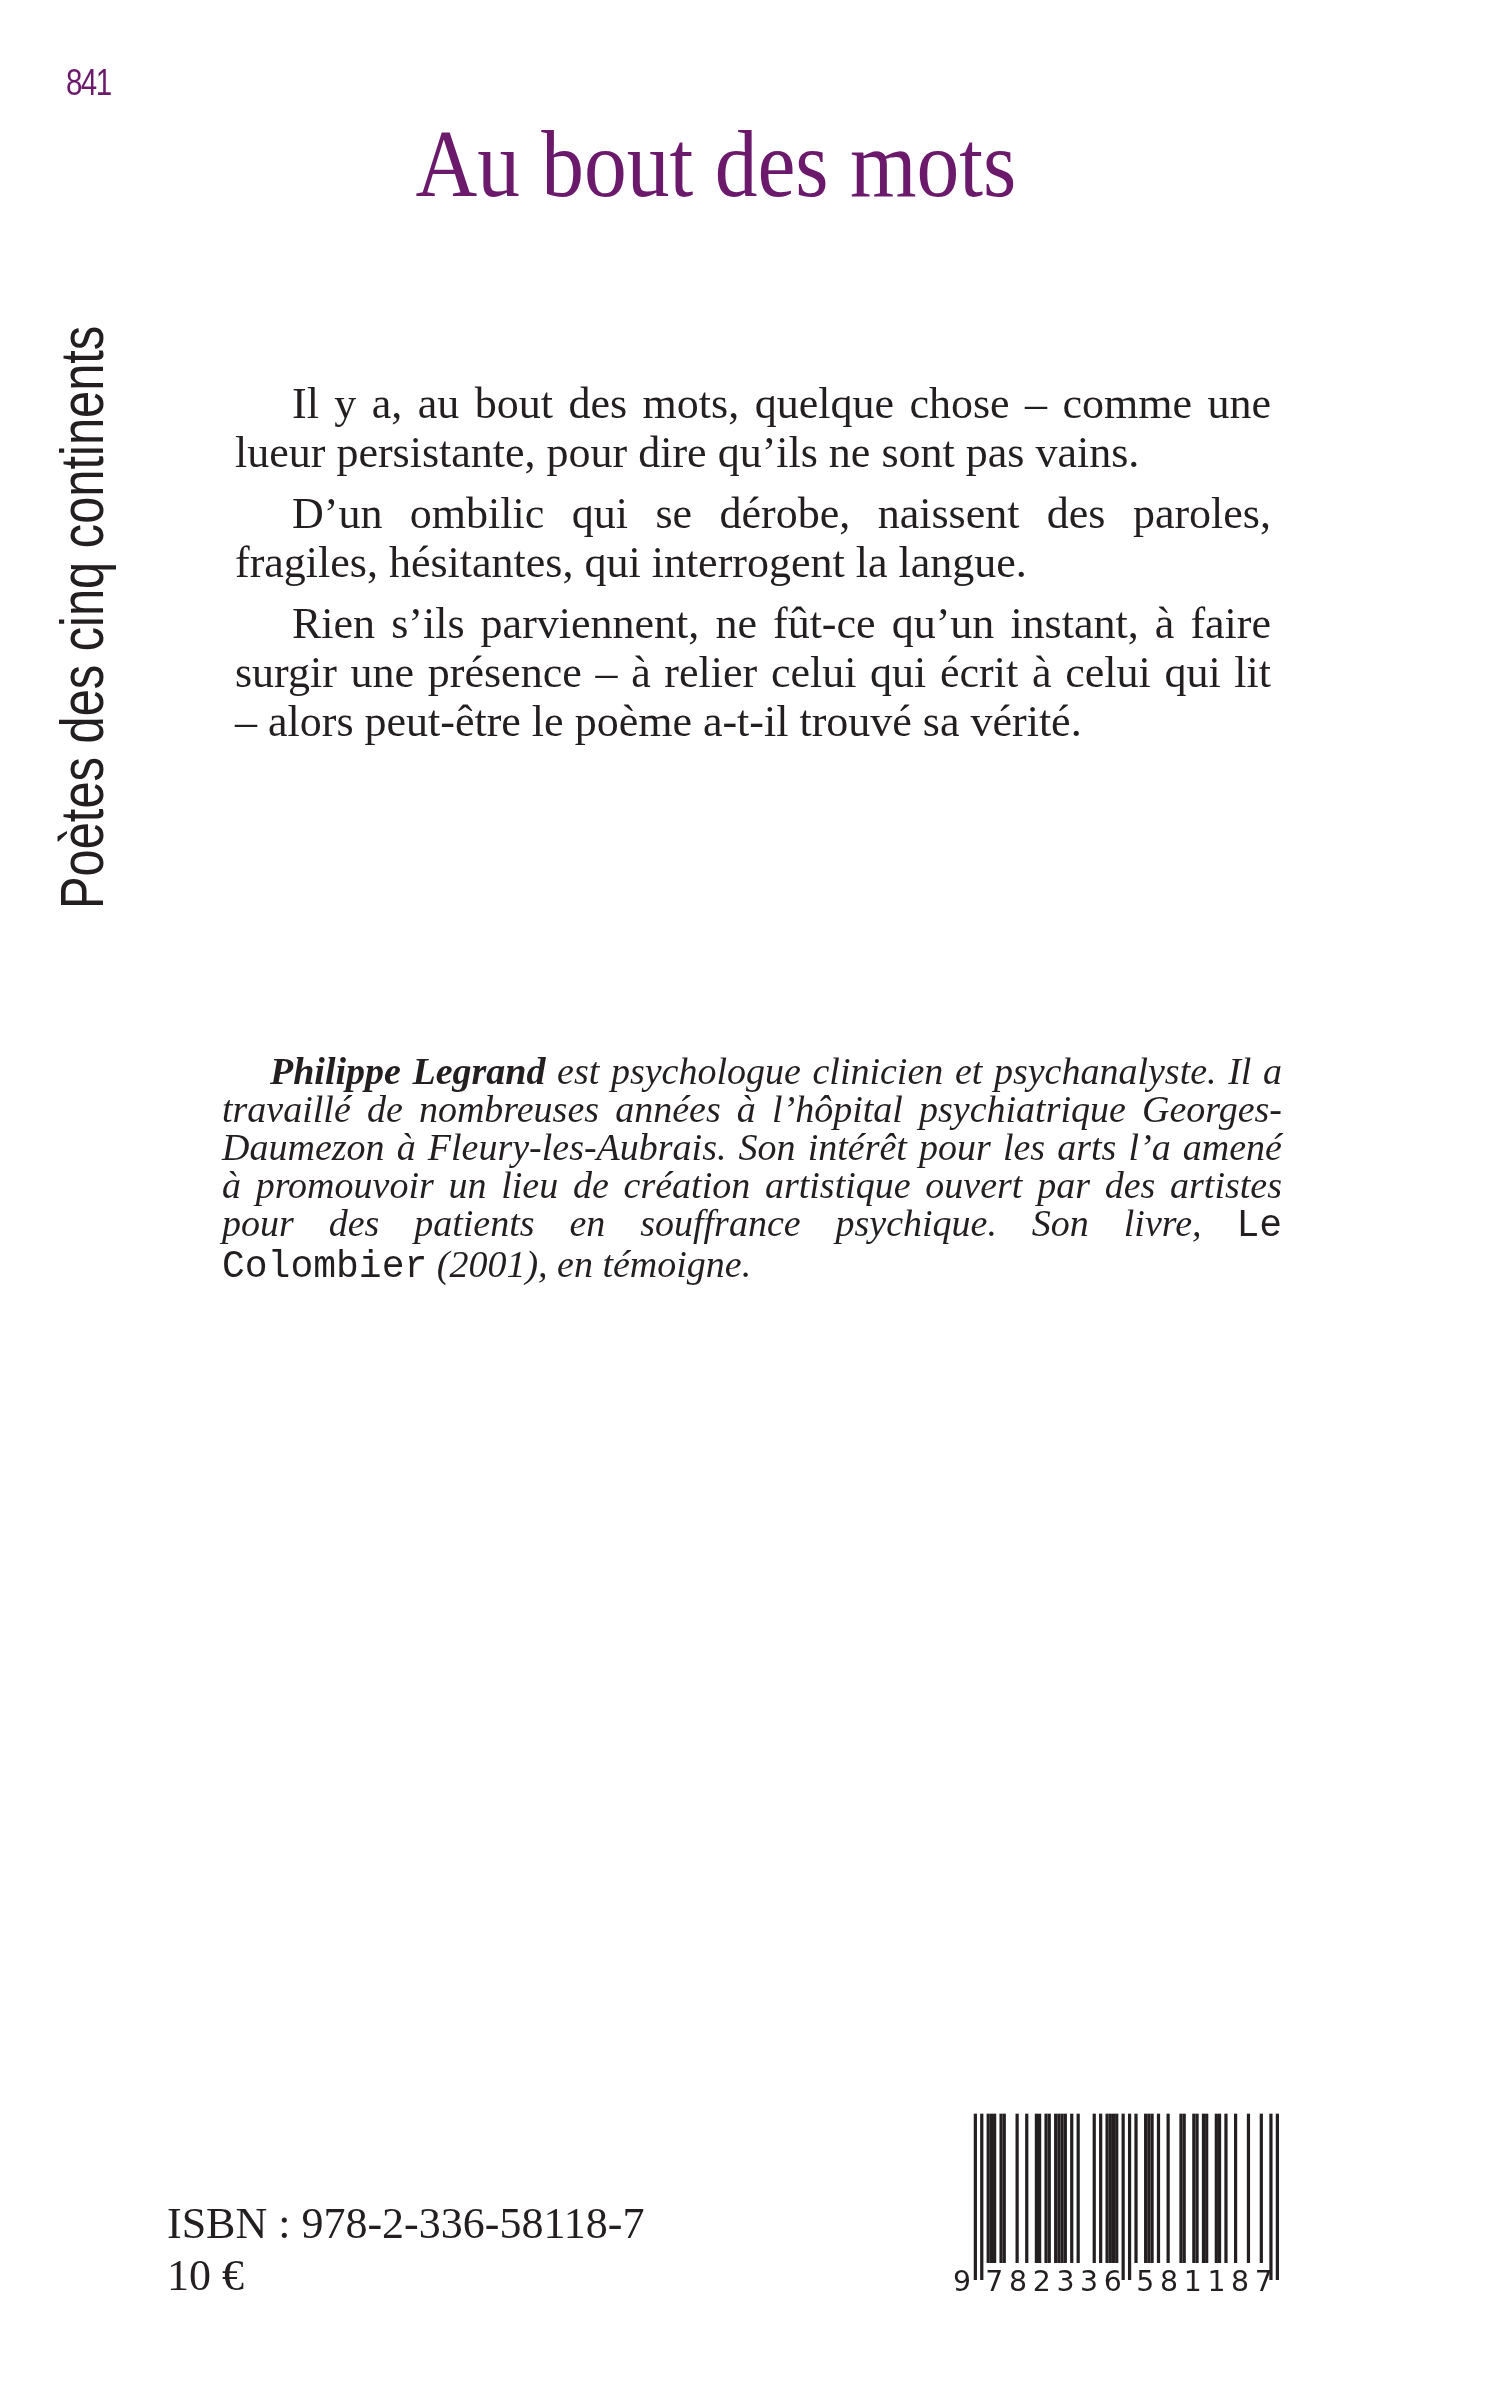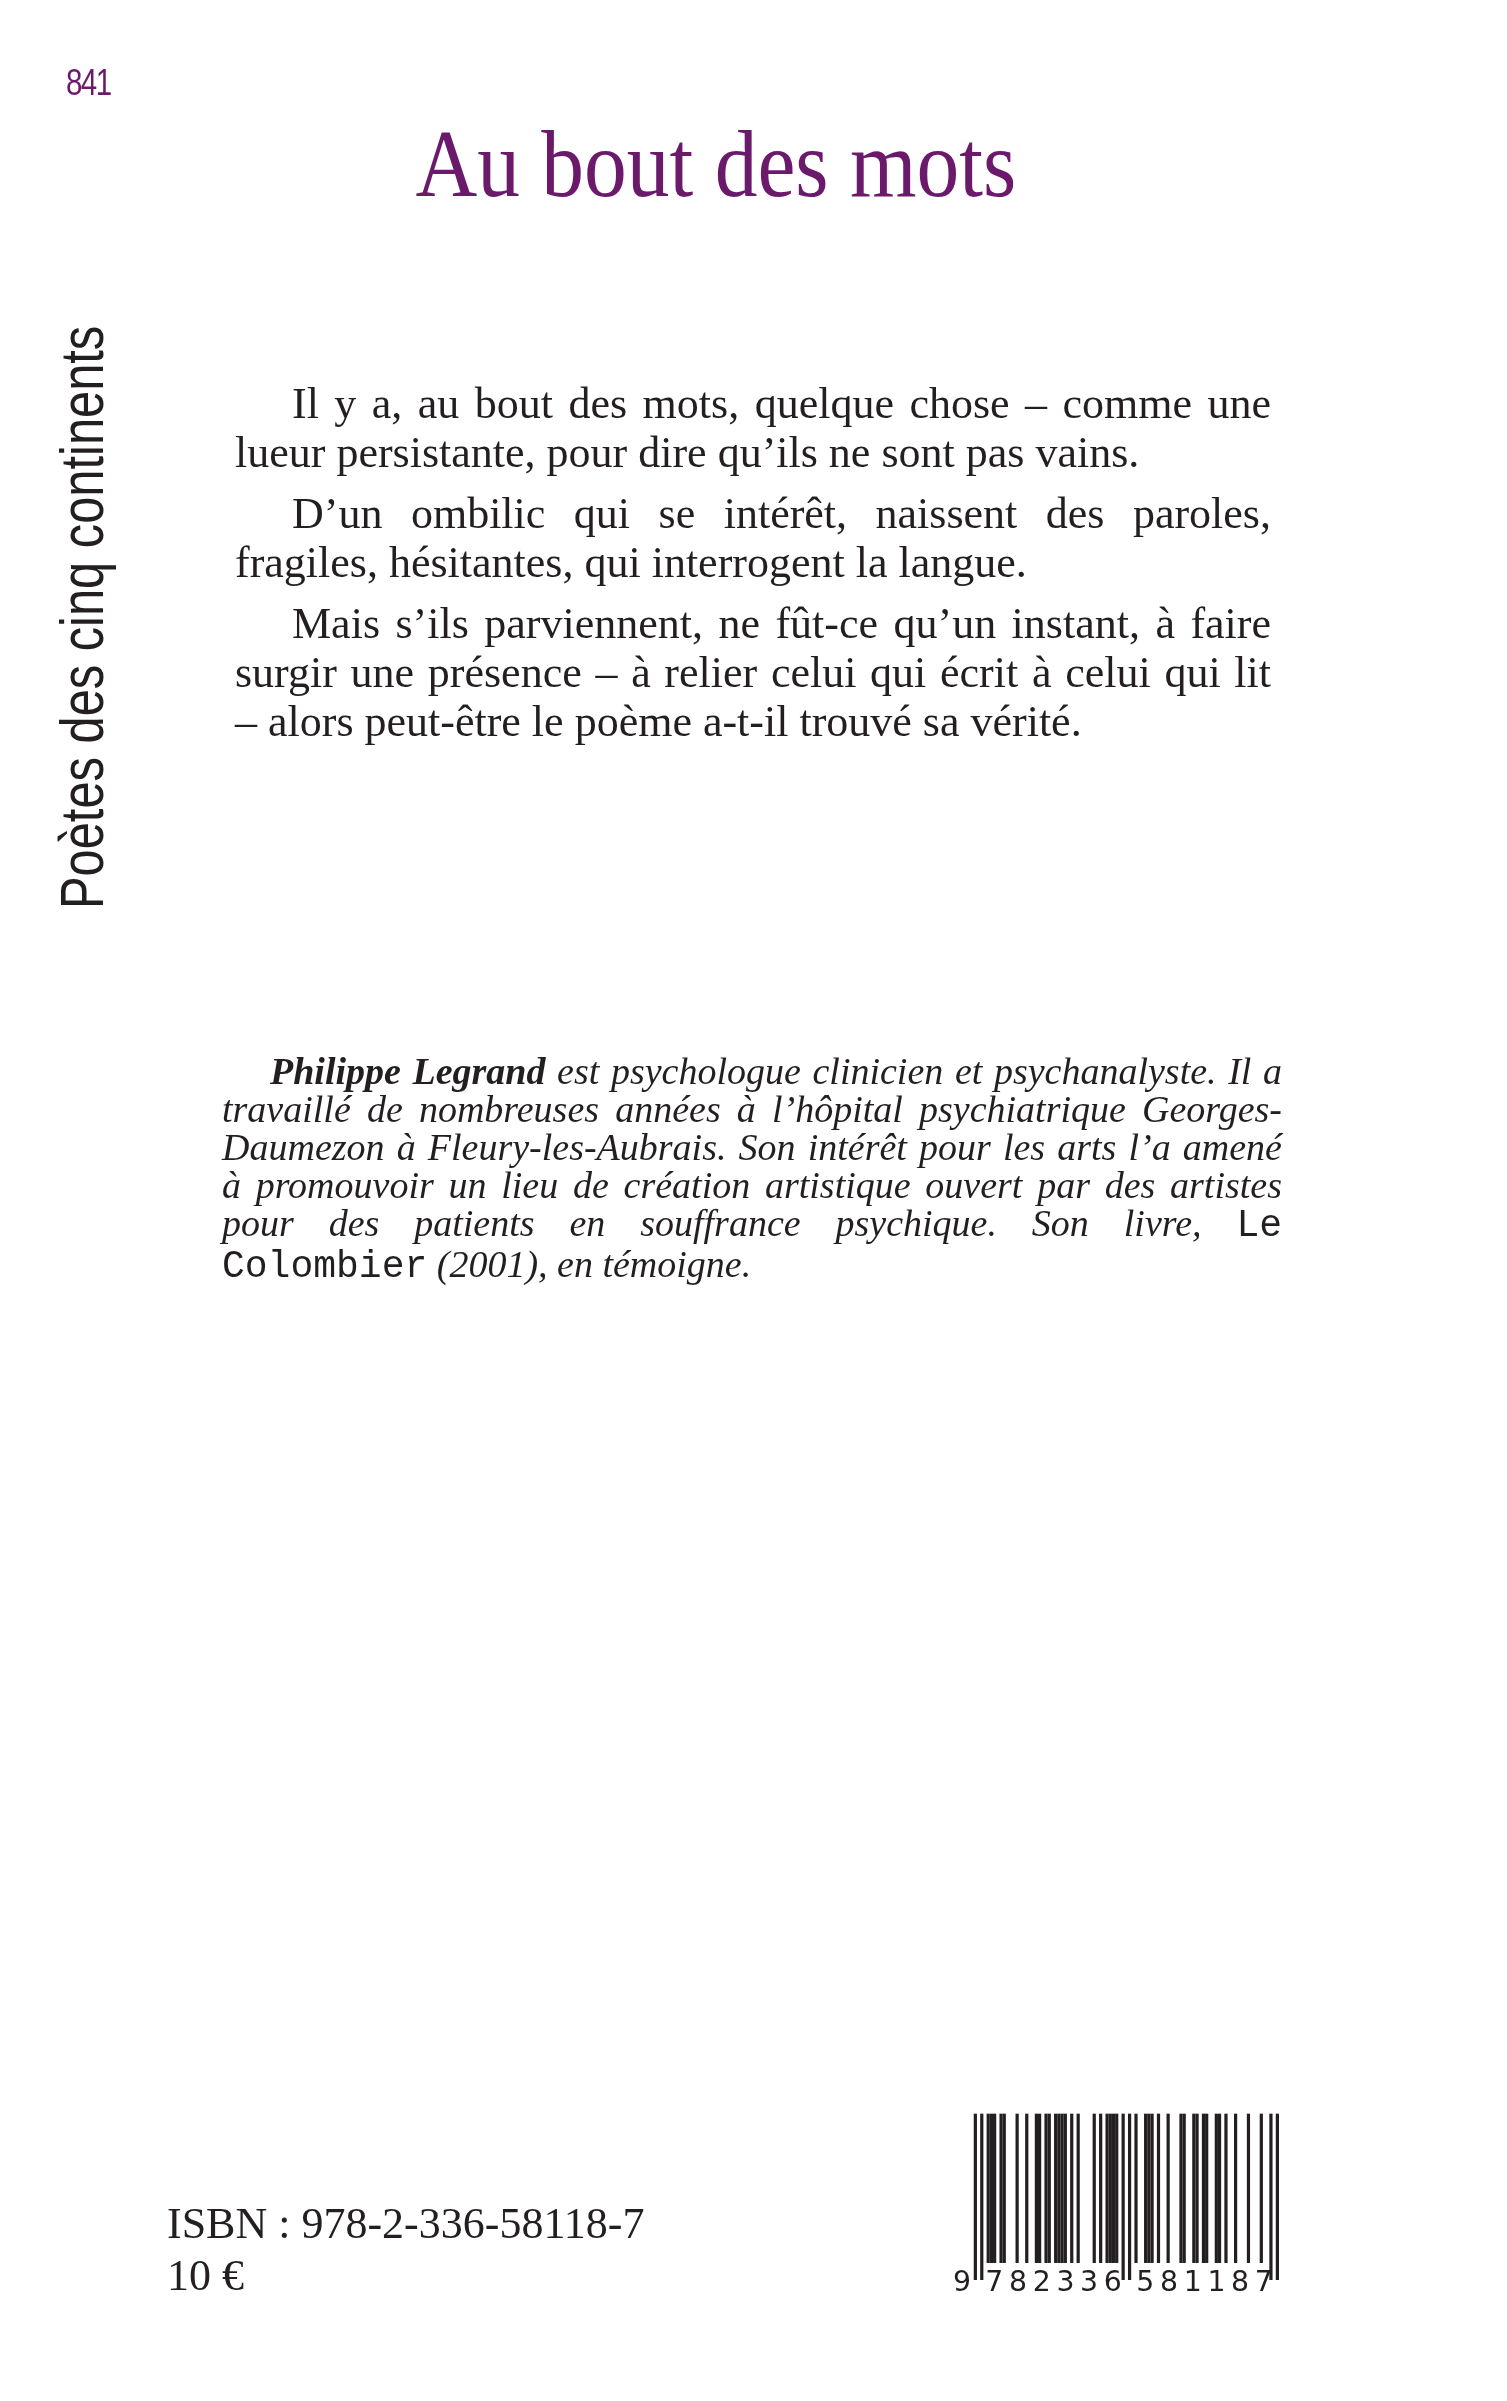--- a/index.html
+++ b/index.html
@@ -44,22 +44,22 @@
 <div class="spine-series">
   <span>Poètes des cinq continents</span>
 </div>
 
 <div class="book-title">
   <span>Au bout des mots</span>
 </div>
 
 <div class="blurb">
   <p>Il y a, au bout des mots, quelque chose – comme une lueur persistante, pour dire qu’ils ne sont pas vains.</p>
-  <p>D’un ombilic qui se intérêt, naissent des paroles, fragiles, hésitantes, qui interrogent la langue.</p>
-  <p>Mais s’ils parviennent, ne fût-ce qu’un instant, à faire surgir une présence – à relier celui qui écrit à celui qui lit – alors peut-être le poème a-t-il trouvé sa vérité.</p>
+  <p>D’un ombilic qui se dérobe, naissent des paroles, fragiles, hésitantes, qui interrogent la langue.</p>
+  <p>Rien s’ils parviennent, ne fût-ce qu’un instant, à faire surgir une présence – à relier celui qui écrit à celui qui lit – alors peut-être le poème a-t-il trouvé sa vérité.</p>
 </div>
 
 <div class="bio"><span class="author-name">Philippe Legrand</span><span> est psychologue clinicien et psychanalyste. Il a travaillé de nombreuses années à l’hôpital psychiatrique Georges-Daumezon à Fleury-les-Aubrais. Son intérêt pour les arts l’a amené à promouvoir un lieu de création artistique ouvert par des artistes pour des patients en souffrance psychique. Son livre, </span><span class="book-ref">Le Colombier</span><span> (2001), en témoigne.</span></div>
 
 <div class="isbn">ISBN : 978-2-336-58118-7</div>
 <div class="price">10 €</div>
 
 <div class="barcode">
   <svg id="barcode-svg" width="350" height="189" viewBox="0 0 370 200">
       <rect x="26.00" y="6" width="3.40" height="176" fill="#231f20"></rect>

